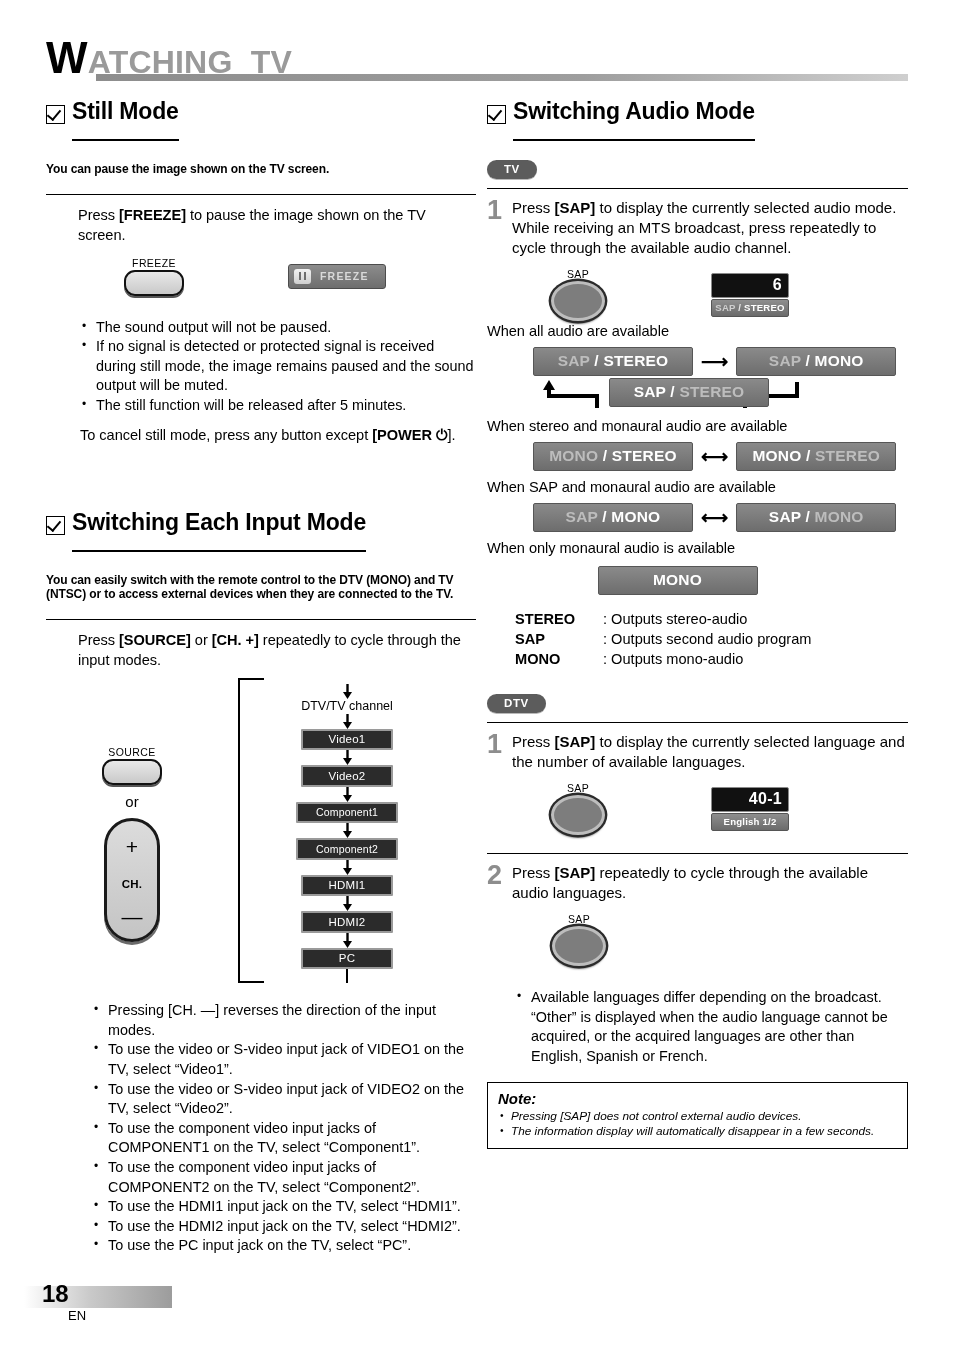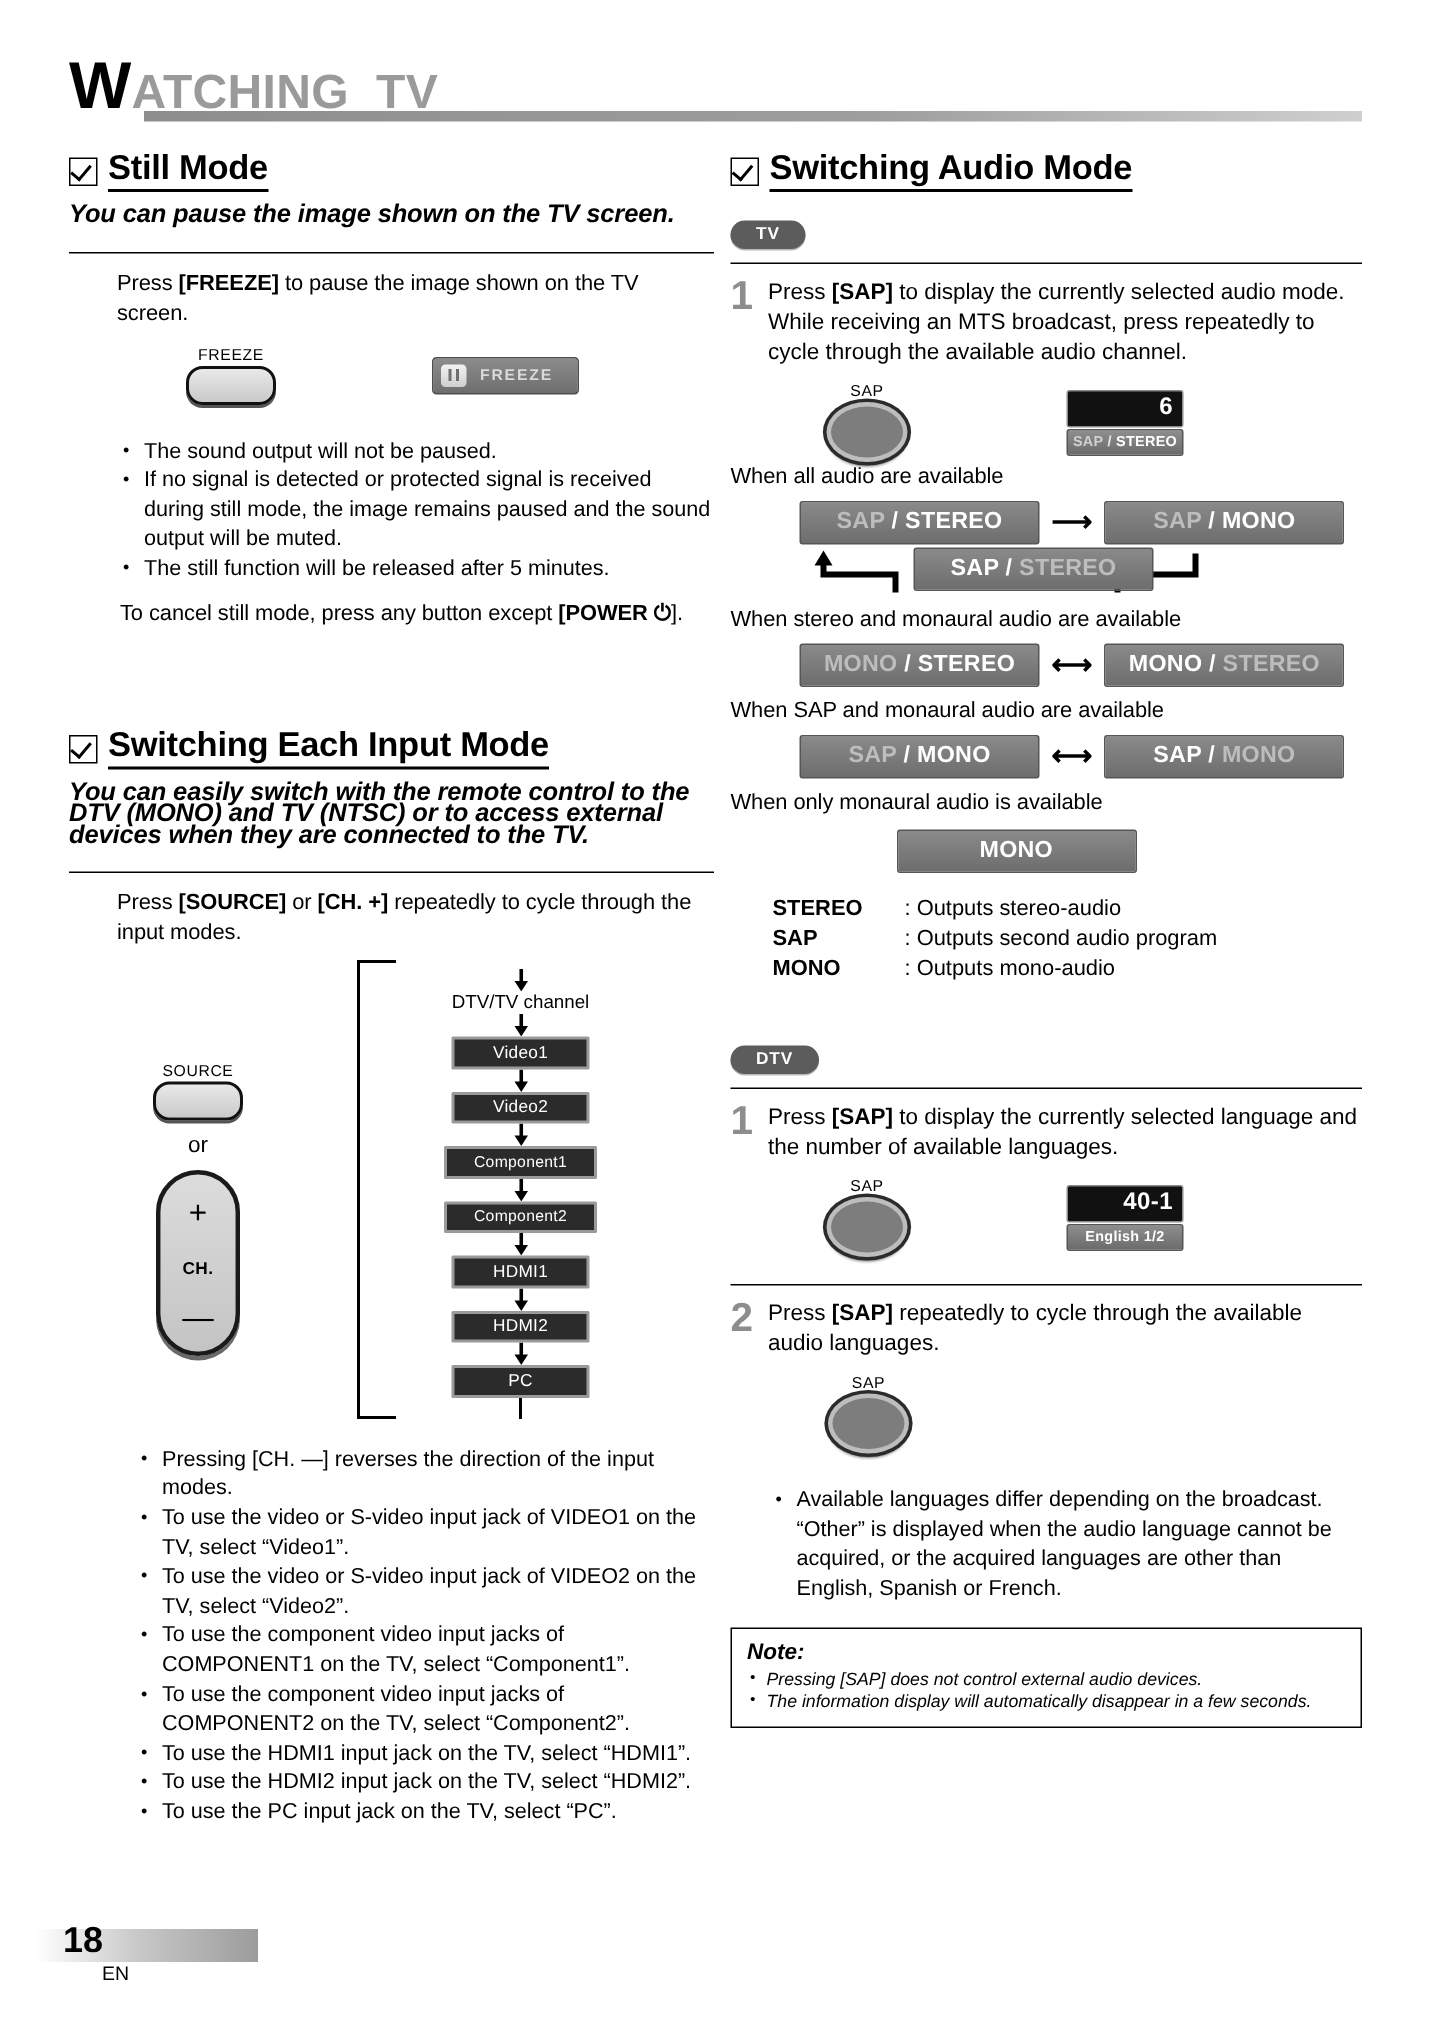--- a/index.html
+++ b/index.html
@@ -33,26 +33,26 @@
     display:inline-block; width:17px; height:17px; margin-top:7px;
     border:1.7px solid #000; position:relative; flex:0 0 auto; background:#fff;
   }
   .chk::after {
     content:""; position:absolute; left:2.5px; top:1px; width:6px; height:11px;
     border-right:2.2px solid #000; border-bottom:2.2px solid #000;
     transform:rotate(40deg);
   }
   .sec-title {
     font-size:23px; font-weight:bold; letter-spacing:-.2px;
-    border-bottom:2.6px solid #000; padding-bottom:1px; line-height:27px;
+    border-bottom:2.6px solid #000; padding-bottom:14px; line-height:27px;
     display:inline-block;
   }
   .sec-sub {
-    font-size:17px; font-weight:bold; line-height:14.6px;
-    margin-top:8px; letter-spacing:-.1px;font-style:italic;
+    font-size:12px; font-weight:bold; line-height:14.6px;
+    margin-top:21px; letter-spacing:-.1px;
   }
 
   .hr-thin { border-top:1.4px solid #000; margin-top:17px; }
 
   .body-txt { font-size:14.6px; line-height:20px; letter-spacing:-.05px; }
   .indent { margin-left:32px; }
   b { font-weight:bold; }
 
   ul.bul { list-style:none; margin:0; padding:0; }
   ul.bul li { position:relative; padding-left:16px; font-size:14.4px; line-height:19.6px; margin-bottom:0px; }
@@ -408,21 +408,21 @@
 
     <div class="legend" style="margin-top:14px; padding-left:28px;">
       <div class="k">STEREO</div>
       <div>: Outputs stereo-audio</div>
       <div class="k">SAP</div>
       <div>: Outputs second audio program</div>
       <div class="k">MONO</div>
       <div>: Outputs mono-audio</div>
     </div>
 
-    <div style="margin-top:40px;text-decoration:underline;">
+    <div style="margin-top:24px;text-decoration:underline;">
       <span class="pill">DTV</span>
     </div>
     <div class="hr-thin" style="margin-top:9px;"></div>
 
     <div class="step" style="margin-top:9px;">
       <div class="n">1</div>
       <div class="t"><span>Press </span><b>[SAP]</b><span> to display the currently selected language and the number of available languages.</span></div>
     </div>
 
     <div style="display:flex; align-items:center; margin-top:10px; padding-left:64px; gap:106px;">

